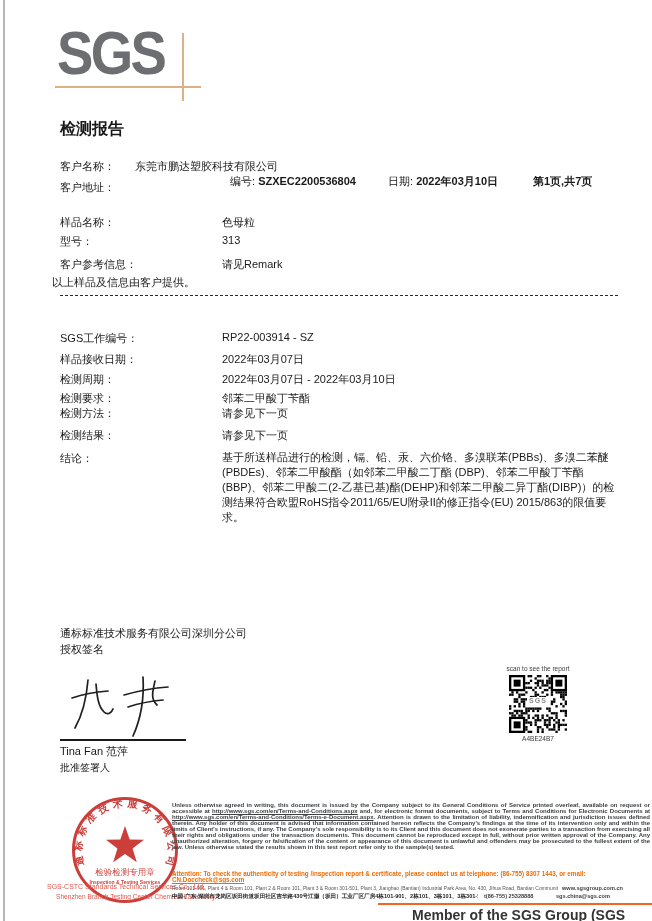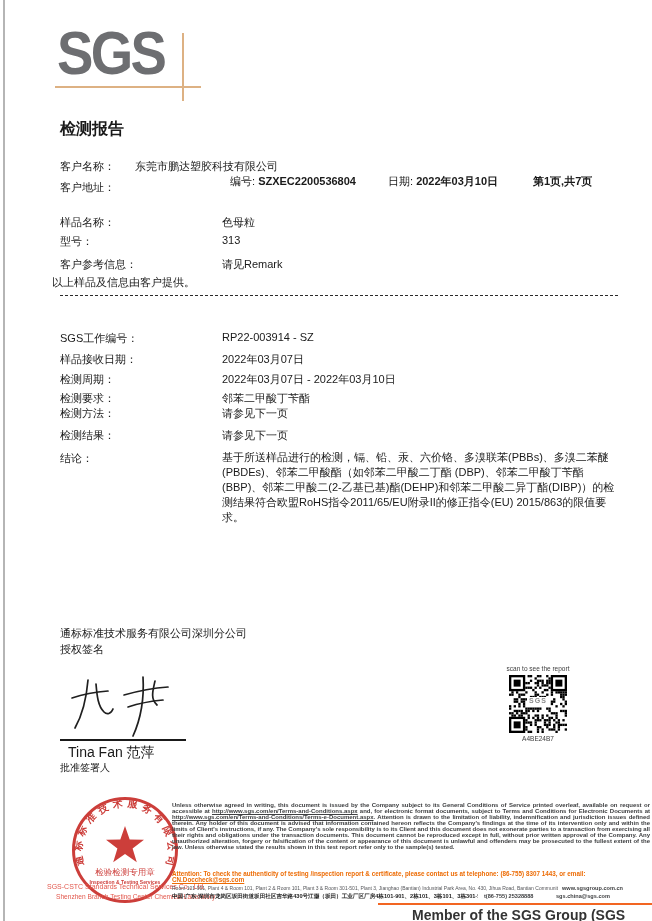--- a/index.html
+++ b/index.html
@@ -26,21 +26,21 @@
   .crow .val{position:absolute;left:135px;white-space:nowrap;}
   .wrow .val{position:absolute;left:222px;white-space:nowrap;}
   .note{left:52px;font-size:11px;white-space:nowrap;}
   .dash-sep{left:60px;top:295px;width:558px;border-top:1.5px dashed #2a2a2a;}
   .conclusion{left:222px;top:450px;width:398px;font-size:11px;line-height:15px;text-align:left;}
   
   .sig-company{left:60px;top:626px;font-size:11px;}
   .sig-auth{left:60px;top:642px;font-size:11px;}
   .sig-svg{left:62px;top:672px;}
   .sig-line{left:60px;top:739px;width:126px;height:1.5px;background:#1a1a1a;}
-  .sig-name{left:60px;top:744px;font-size:14px;margin-left:8px;}
+  .sig-name{left:60px;top:744px;font-size:11px;}
   .sig-title{left:60px;top:761px;font-size:10px;}
   
   .qr-label{left:488px;top:665px;width:100px;text-align:center;font-size:6.5px;color:#3c3c3c;}
   .qr-box{left:509px;top:675px;width:58px;height:58px;background:#fff;}
   .qr-center{left:509px;top:697px;width:58px;text-align:center;font-size:7px;font-weight:bold;
     color:#8a8a8a;background:transparent;}
   .qr-center span{background:#fff;padding:0 2px;letter-spacing:1px;}
   .qr-code{left:509px;top:735px;width:58px;text-align:center;font-size:6.5px;color:#3c3c3c;}
   
   .stamp-svg{left:64px;top:796px;opacity:.93;}

